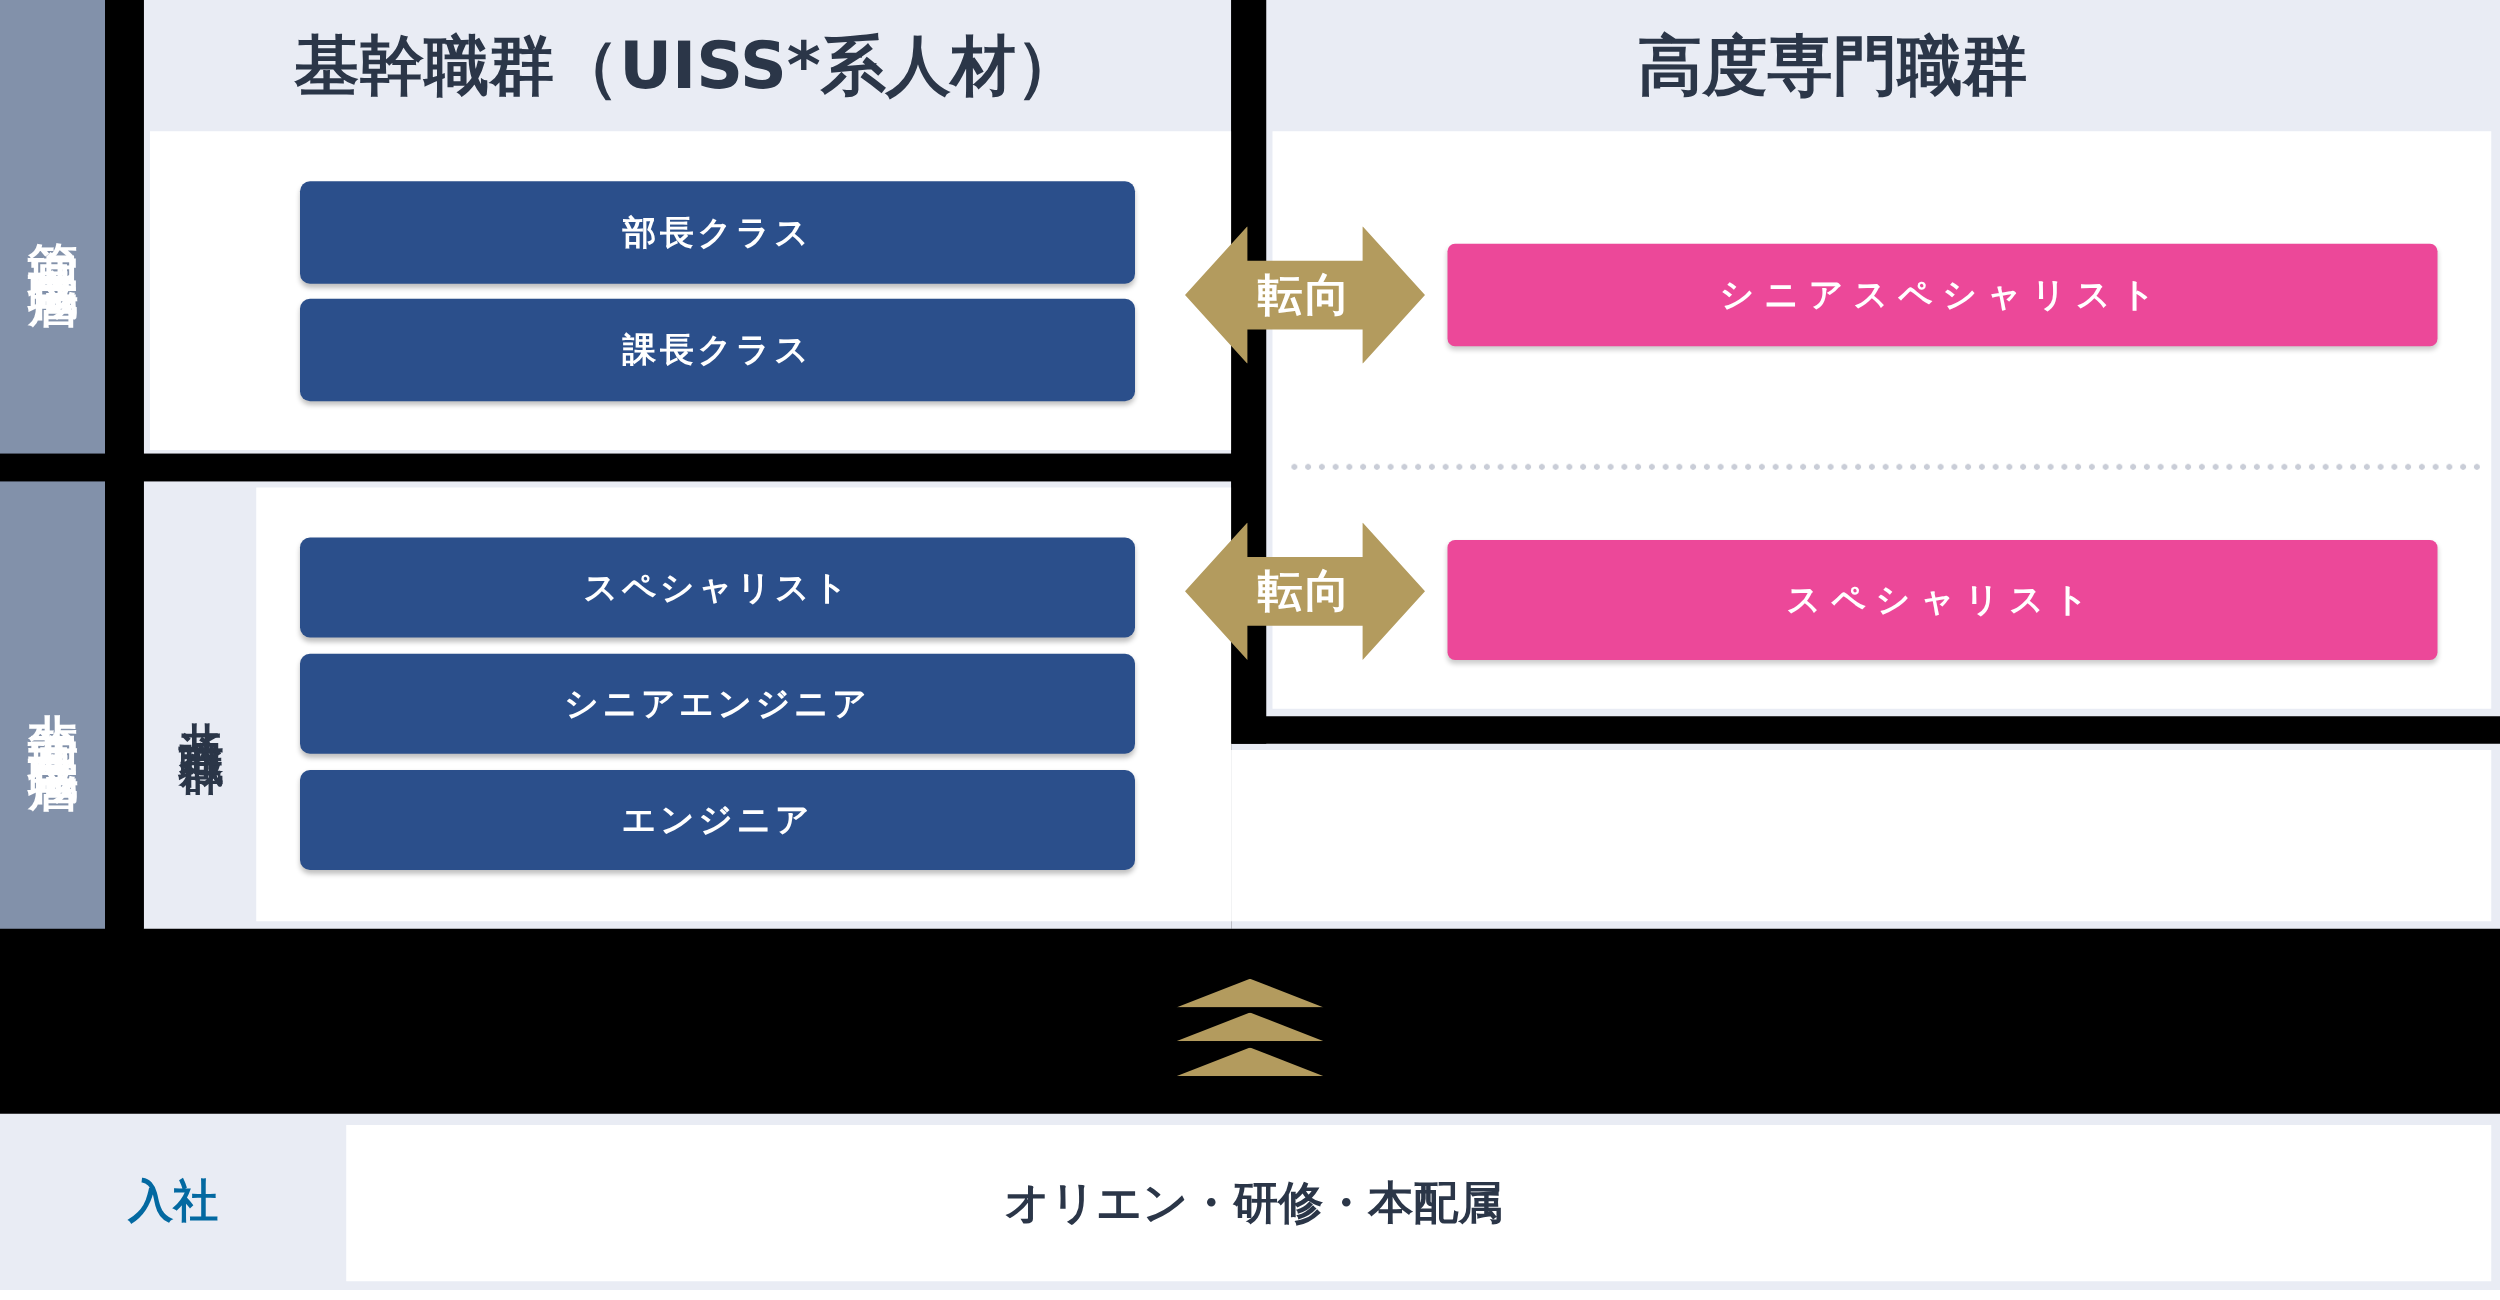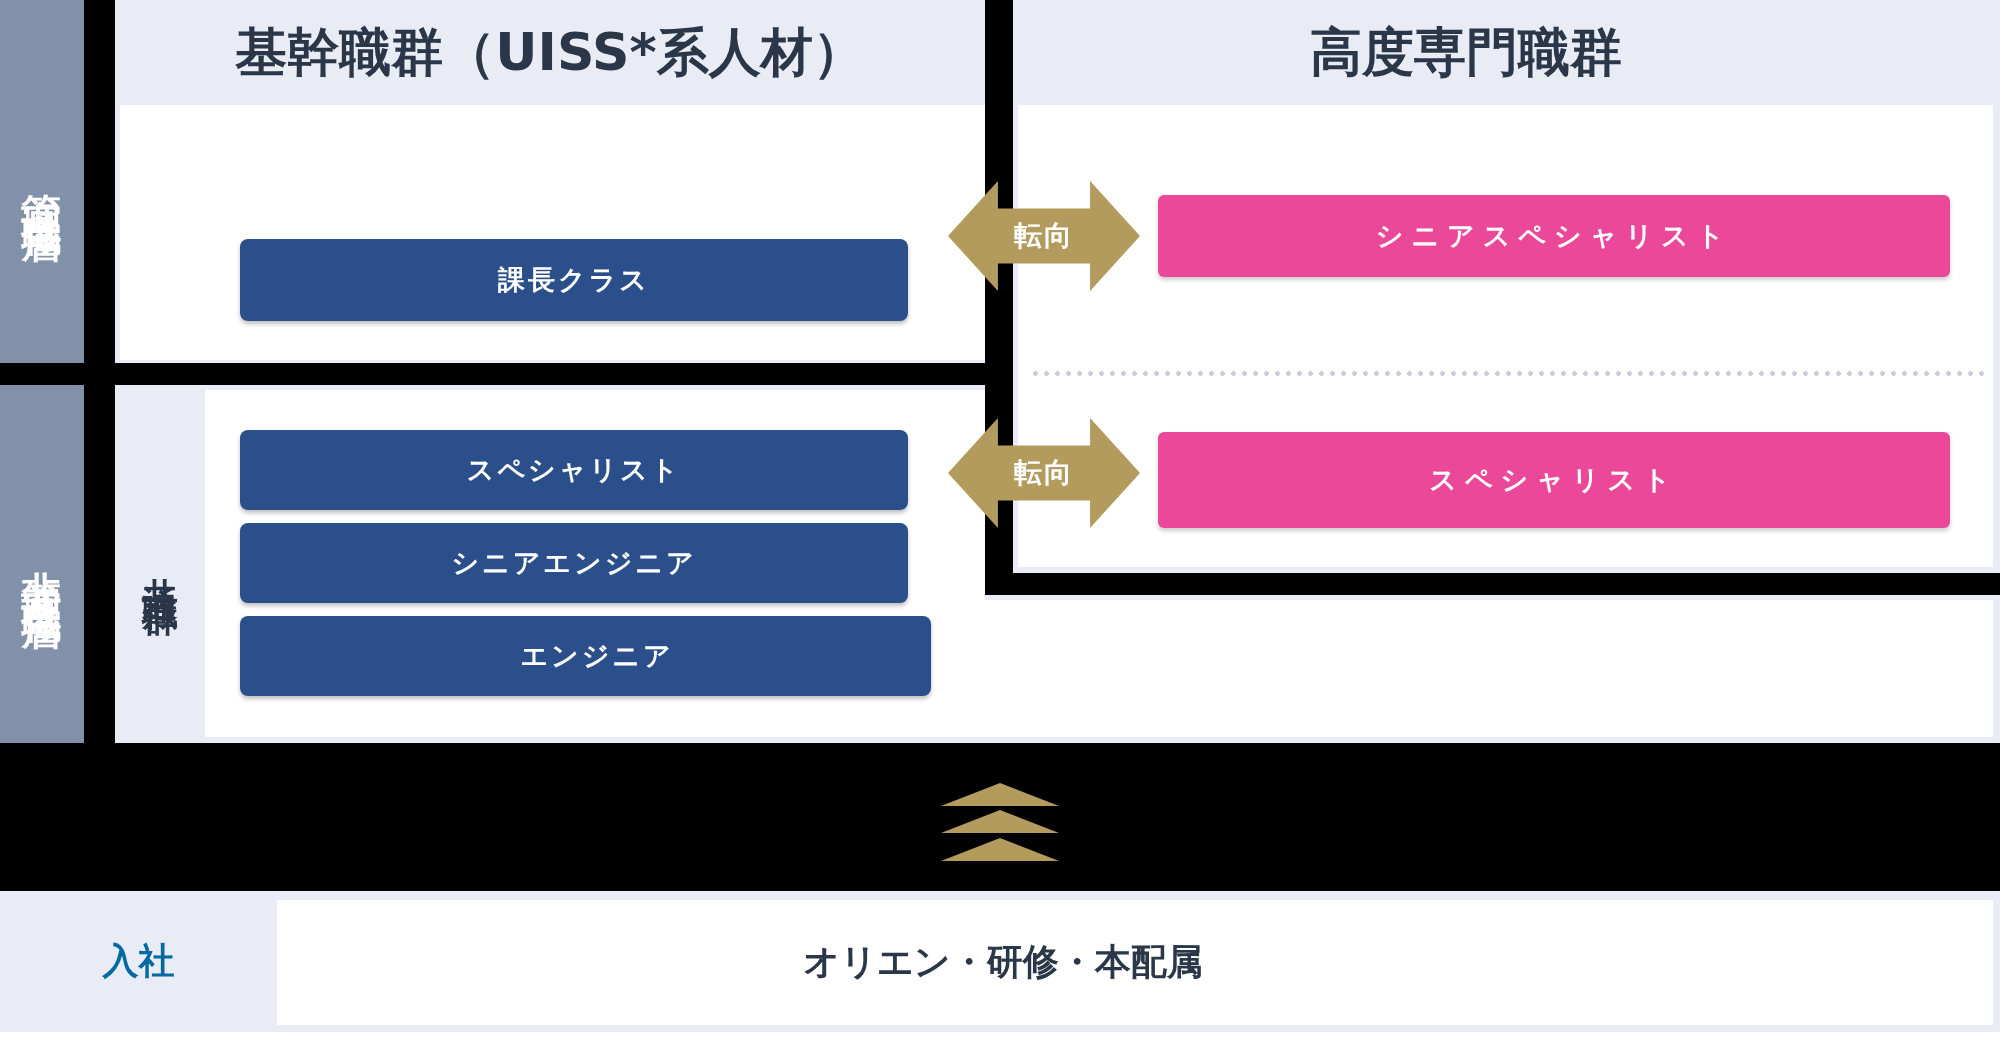--- a/index.html
+++ b/index.html
@@ -17,21 +17,21 @@
   .navy-box{background:#2b4f8b;border-radius:8px;display:flex;align-items:center;justify-content:center;
             color:#ffffff;font-size:27px;font-weight:bold;letter-spacing:3px;
             box-shadow:0 3px 4px rgba(0,0,0,0.25);}
   .blue-box{background:#ec4899;border-radius:6px;display:flex;align-items:center;justify-content:center;
             color:#ffffff;font-size:27px;font-weight:bold;letter-spacing:8px;
             box-shadow:0 3px 4px rgba(0,0,0,0.2);}
   .black-band{background:#000000;}
   .gold-arrow{background:#b39b5e;
      clip-path:polygon(0 50%,26% 0,26% 25%,74% 25%,74% 0,100% 50%,74% 100%,74% 75%,26% 75%,26% 100%);
      display:flex;align-items:center;justify-content:center;
-     color:#ffffff;font-size:28px;font-weight:bold;letter-spacing:2px;}
+     color:#ffffff;font-size:36px;font-weight:bold;letter-spacing:2px;}
   .dotted-line{background-image:radial-gradient(circle 2.2px,#c9cdd7 2.1px,transparent 2.6px);
                background-size:11px 5px;background-repeat:repeat-x;background-position:0 center;}
   .chevron{background:#b39b5e;clip-path:polygon(50% 0,100% 100%,0 100%);}
   .bottom-label{display:flex;align-items:center;justify-content:center;
                 font-size:36px;font-weight:bold;color:#0369a1;}
   .center-text{display:flex;align-items:center;justify-content:center;
                font-size:36px;font-weight:bold;color:#2b3648;pointer-events:none;}
 </style>
 </head>
 <body>
@@ -43,30 +43,31 @@
   <div class="abs rowbar" style="left:0;top:0;width:84px;height:363px;">
     <div class="vtext">管理職層</div>
   </div>
   <div class="abs rowbar" style="left:0;top:385px;width:84px;height:358px;">
     <div class="vtext">非管理職層</div>
   </div>
 
   <div class="abs gray-panel" style="left:115px;top:0;width:870px;height:363px;"></div>
   <div class="abs white-area" style="left:120px;top:105px;width:865px;height:255px;"></div>
   <div class="abs panel-title" style="left:115px;top:0;width:870px;height:105px;">基幹職群（UISS*系人材）</div>
+  <div class="abs navy-box" style="left:240px;top:145px;width:668px;height:82px;">部長クラス</div>
   <div class="abs navy-box" style="left:240px;top:239px;width:668px;height:82px;">課長クラス</div>
 
   <div class="abs gray-panel" style="left:115px;top:385px;width:870px;height:358px;"></div>
   <div class="abs white-area" style="left:205px;top:390px;width:780px;height:347px;"></div>
   <div class="abs" style="left:115px;top:385px;width:90px;height:358px;display:flex;align-items:center;justify-content:center;">
     <div class="vtext" style="color:#2b3648;font-size:36px;letter-spacing:8px;">共通職群</div>
   </div>
   <div class="abs navy-box" style="left:240px;top:430px;width:668px;height:80px;">スペシャリスト</div>
   <div class="abs navy-box" style="left:240px;top:523px;width:668px;height:80px;">シニアエンジニア</div>
-  <div class="abs navy-box" style="left:240px;top:616px;width:668px;height:80px;padding-left:23px;">エンジニア</div>
+  <div class="abs navy-box" style="left:240px;top:616px;width:668px;height:80px;">エンジニア</div>
 
   <div class="abs gray-panel" style="left:985px;top:595px;width:1015px;height:148px;"></div>
   <div class="abs white-area" style="left:985px;top:600px;width:1008px;height:137px;"></div>
 
   <div class="abs black-band" style="left:0;top:363px;width:1013px;height:22px;"></div>
 
   <div class="abs black-band" style="left:84px;top:0;width:31px;height:743px;"></div>
   <div class="abs black-band" style="left:985px;top:0;width:28px;height:595px;"></div>
 
   <div class="abs gray-panel" style="left:1013px;top:0;width:987px;height:573px;"></div>

